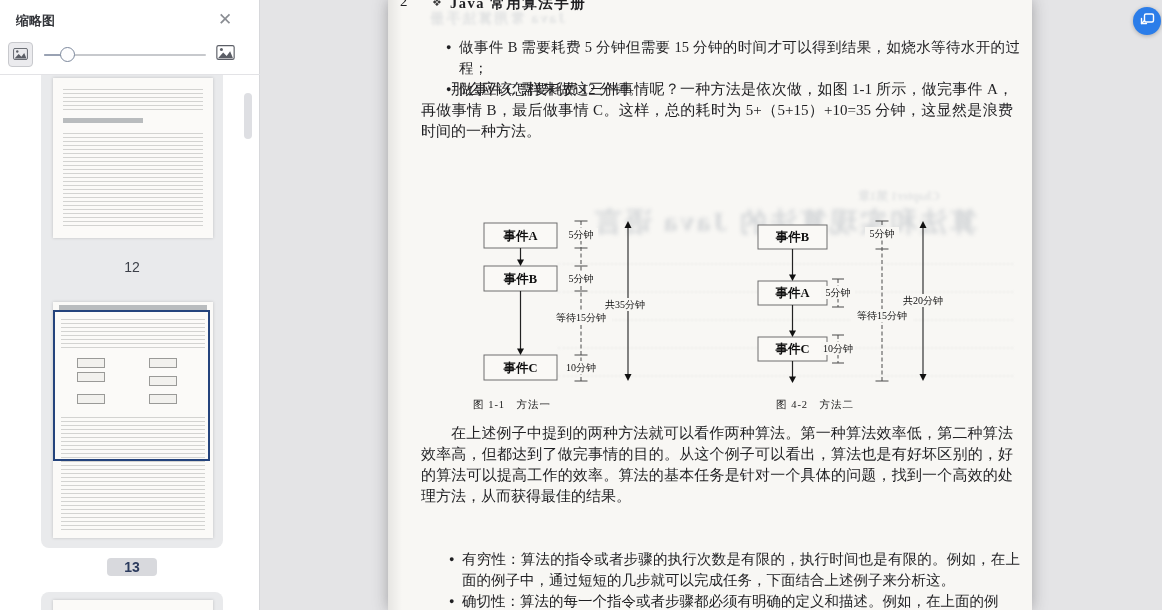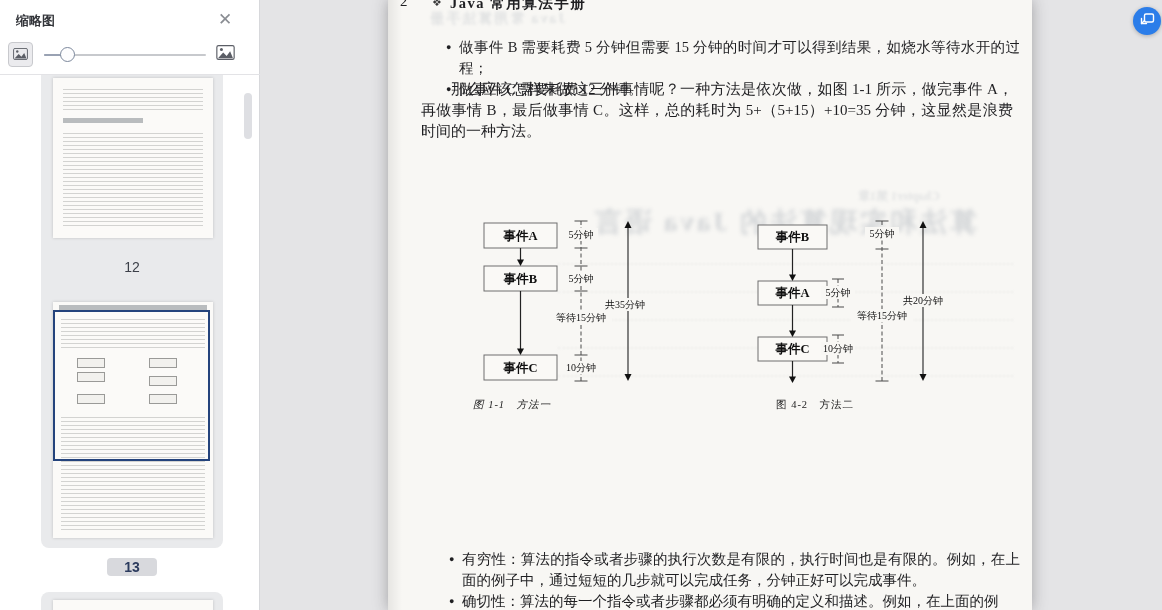--- a/index.html
+++ b/index.html
@@ -49,21 +49,21 @@
   #p1{top:79px;} #p2{top:142px;} #p3{top:423px;} #p4{top:507px;}
   .blist{position:absolute;margin:0;padding:0;list-style:none;}
   .blist li{display:flex;line-height:21px;font-size:14.5px;}
   .blist .dot{width:13px;font-size:9px;line-height:21px;flex:none;}
   .blist .btxt{flex:1;text-align:justify;}
   .intro-bullets{left:58px;top:37px;width:574px;}
   .feature-bullets{left:61px;top:549px;width:571px;}
   .fig{position:absolute;top:215px;}
   #fig1{left:67px;} #fig2{left:357px;}
   .fig-caption{position:absolute;top:398px;font-size:10.5px;color:#222;letter-spacing:1px;}
-  #cap1{left:85px;font-style:italic;} #cap2{left:388px;}
+  #cap1{left:85px;} #cap2{left:388px;}
   .fig rect.box{fill:#faf9f6;stroke:#6e6e6e;stroke-width:1;}
   .fig text.boxlbl{font-size:12.5px;font-weight:bold;fill:#111;text-anchor:middle;
     font-family:"Liberation Serif","DejaVu Serif",serif;}
   .fig line.flow{stroke:#222;stroke-width:1.2;}
   .fig line.dash{stroke:#4a4a4a;stroke-width:1;stroke-dasharray:4 2.5;}
   .fig line.tick{stroke:#4a4a4a;stroke-width:1;}
   .fig line.total{stroke:#333;stroke-width:1.2;}
   .fig polygon{fill:#111;}
   .fig rect.lbg{fill:#f8f7f4;}
   .fig text.lbl{font-size:10px;fill:#111;text-anchor:middle;
@@ -249,25 +249,26 @@
       <line class="total" x1="178" y1="10" x2="178" y2="162"></line>
       <polygon points="174.5,13 181.5,13 178,6"></polygon>
       <polygon points="174.5,159 181.5,159 178,166"></polygon>
       <rect class="lbg" x="152" y="79" width="52" height="13"></rect>
       <text class="lbl" x="178" y="89">共20分钟</text>
     </svg>
 
     <div class="fig-caption" id="cap1">图 1-1　方法一</div>
     <div class="fig-caption" id="cap2">图 4-2　方法二</div>
 
+    <div class="para" id="p3">在上述例子中提到的两种方法就可以看作两种算法。第一种算法效率低，第二种算法效率高，但都达到了做完事情的目的。从这个例子可以看出，算法也是有好坏区别的，好的算法可以提高工作的效率。算法的基本任务是针对一个具体的问题，找到一个高效的处理方法，从而获得最佳的结果。</div>
 
     <ul class="blist feature-bullets">
       <li>
         <span class="dot">●</span>
-        <span class="btxt">有穷性：算法的指令或者步骤的执行次数是有限的，执行时间也是有限的。例如，在上面的例子中，通过短短的几步就可以完成任务，分钟正好可以完成事件。</span>
+        <span class="btxt">有穷性：算法的指令或者步骤的执行次数是有限的，执行时间也是有限的。例如，在上面的例子中，通过短短的几步就可以完成任务，下面结合上述例子来分析这。</span>
       </li>
       <li>
         <span class="dot">●</span>
         <span class="btxt">确切性：算法的每一个指令或者步骤都必须有明确的定义和描述。例如，在上面的例</span>
       </li>
     </ul>
 
   </div>
 </div>
 

